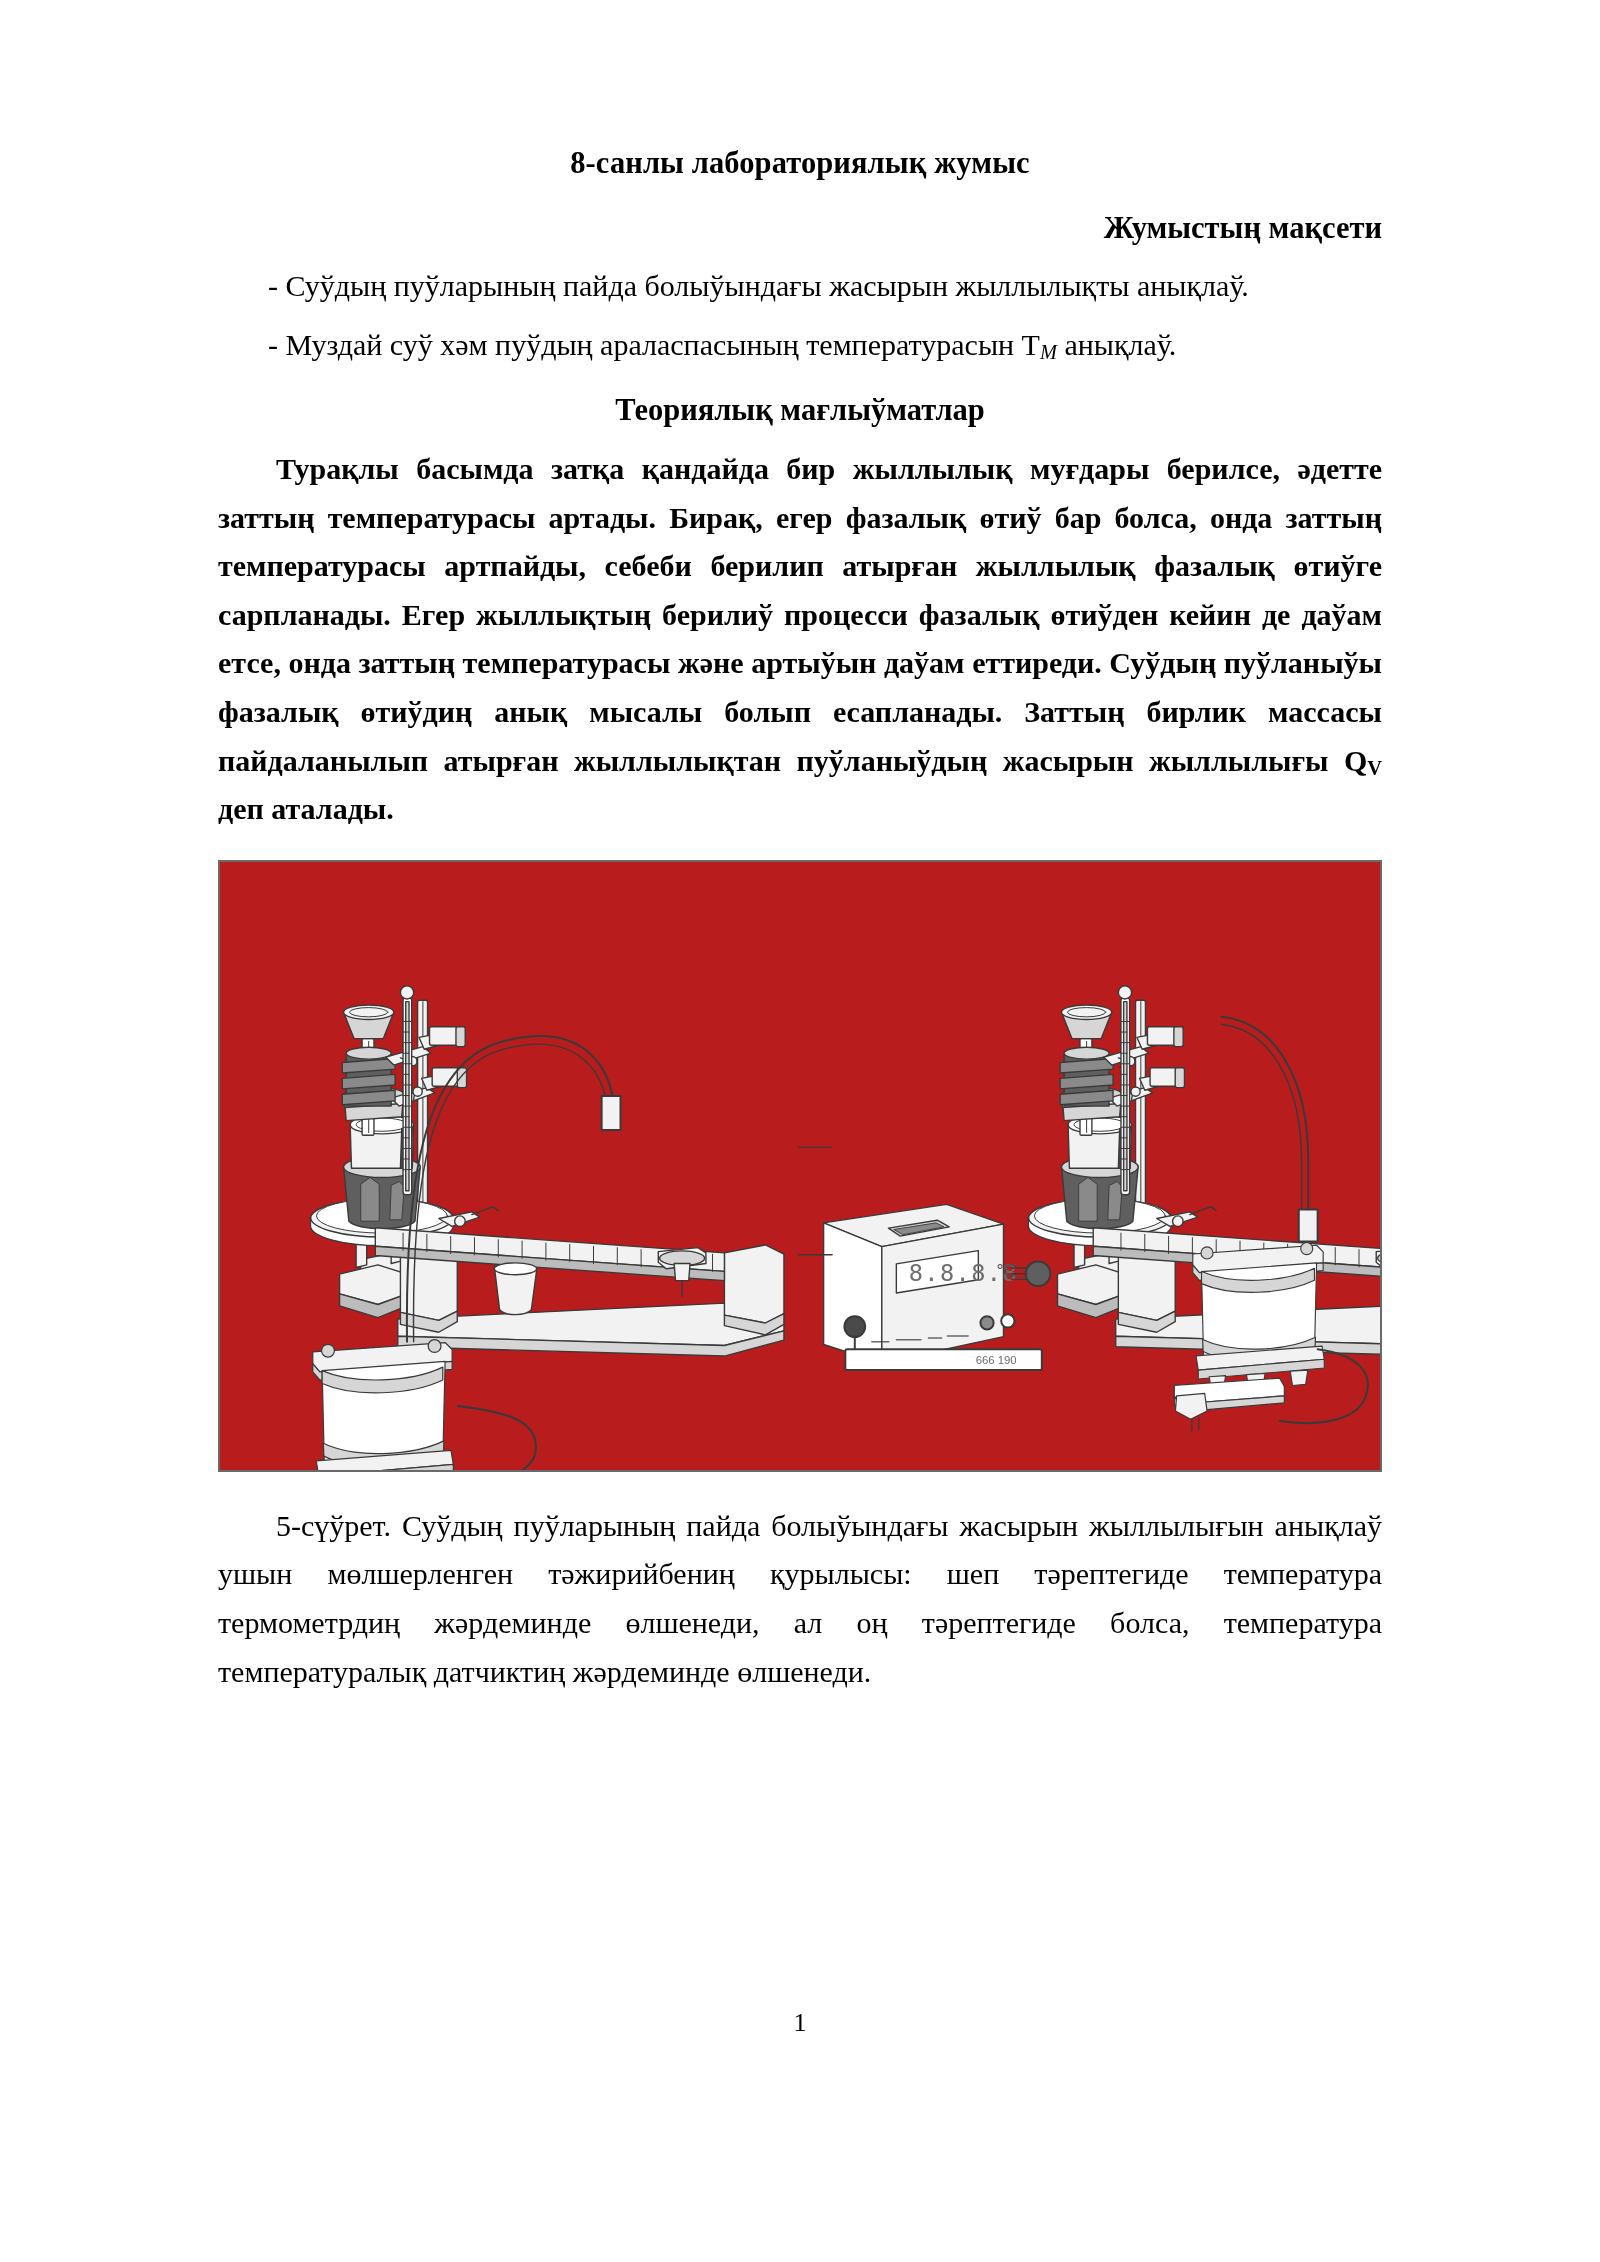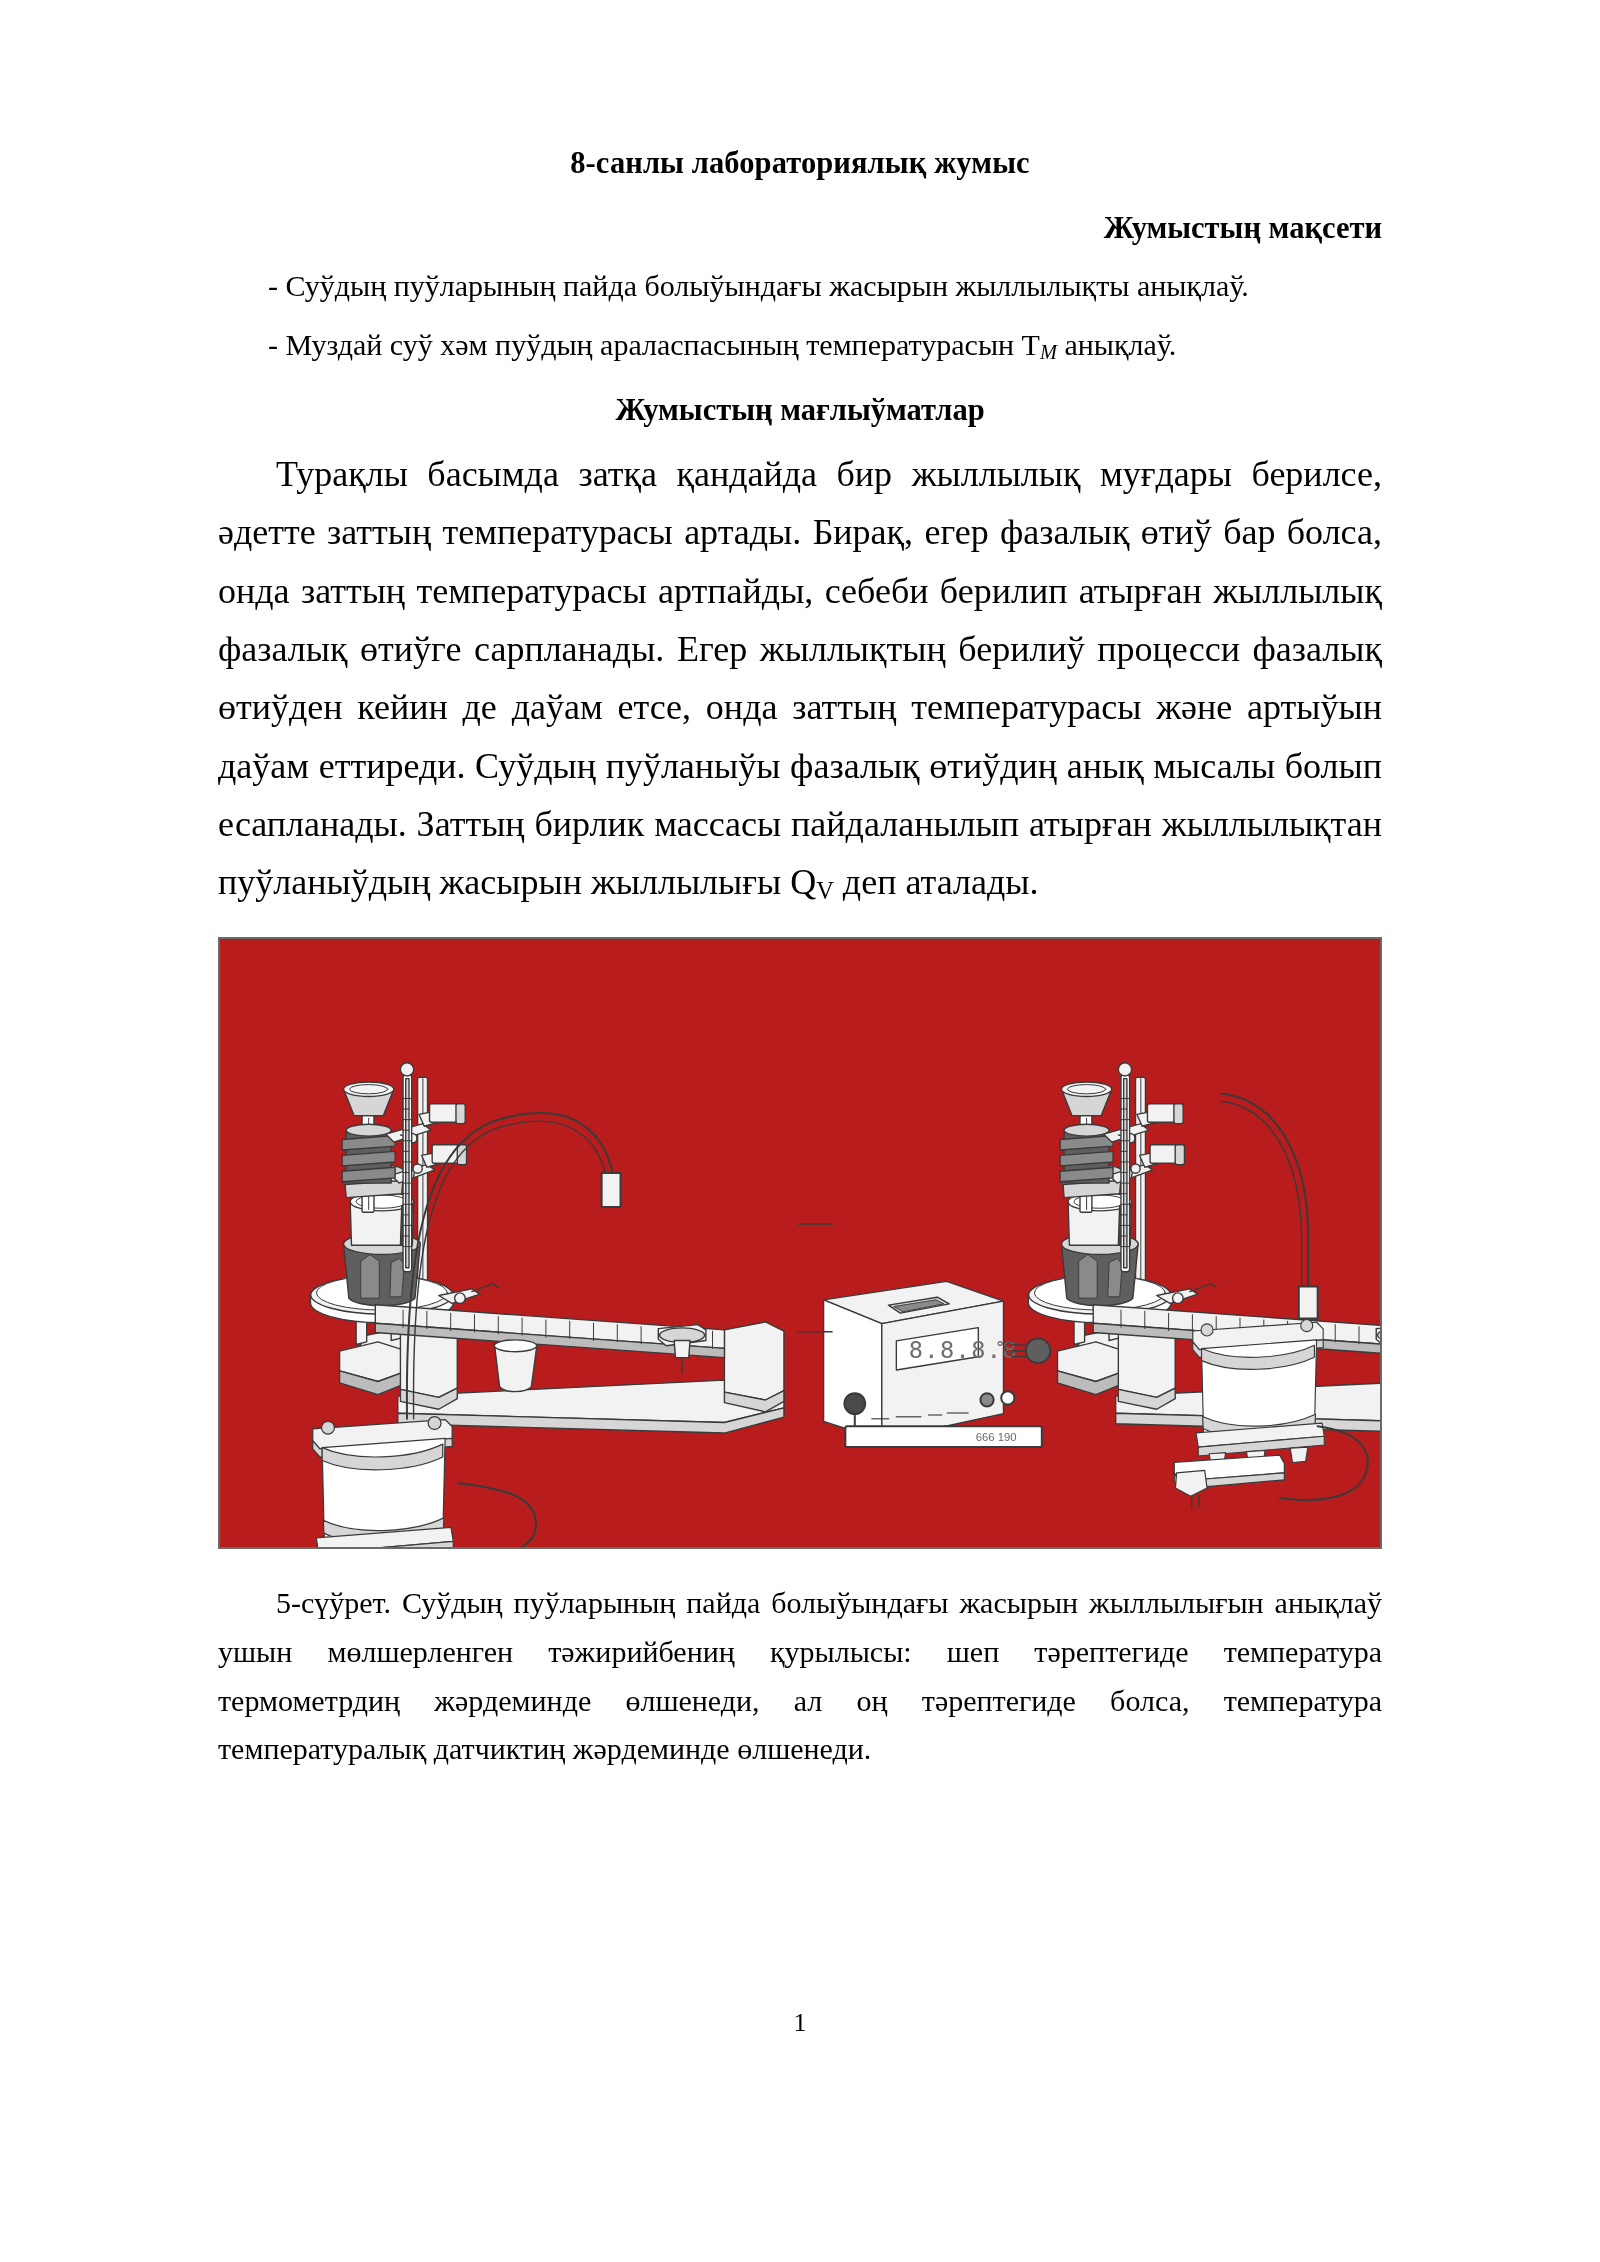--- a/index.html
+++ b/index.html
@@ -69,26 +69,27 @@
   .bullet {
     font-size: 30px;
     line-height: 1.62;
     text-align: justify;
     text-justify: inter-word;
     margin: 0 0 10px 0;
     text-indent: 50px;
   }
 
   .para {
-    font-size: 36px;
+    font-size: 30px;
     line-height: 1.62;
     text-align: justify;
     text-justify: inter-word;
     margin: 4px 0 6px 0;
     text-indent: 58px;
+    font-weight: bold;
   }
 
   .para.last-left, .bullet.last-left {
     text-align: justify;
   }
 
   sub.sub-italic {
     font-style: italic;
     font-size: 0.68em;
     vertical-align: -0.22em;
@@ -149,21 +150,21 @@
 
     <h1 class="doc-title">8-санлы лабораториялық жумыс</h1>
 
 
     <h3 class="section-heading-left">Жумыстың мақсети</h3>
 
     <p class="bullet last-left"><span>-  Суўдың пуўларының пайда болыўындағы жасырын жыллылықты анықлаў.</span></p>
 
     <p class="bullet"><span>-  Муздай суў хәм пуўдың араласпасының температурасын Т</span><sub class="sub-italic">М</sub><span> анықлаў.</span></p>
 
-    <h3 class="section-heading-center">Жумыстың мағлыўматлар</h3>
+    <h3 class="section-heading-center">Теориялық мағлыўматлар</h3>
 
     <p class="para"><span>Турақлы басымда затқа қандайда бир жыллылық муғдары берилсе, әдетте заттың температурасы артады. Бирақ,  егер фазалық өтиў бар болса, онда заттың температурасы артпайды, себеби берилип атырған жыллылық фазалық өтиўге сарпланады. Егер жыллықтың берилиў процесси фазалық өтиўден кейин де даўам етсе, онда заттың температурасы және артыўын даўам еттиреди. Суўдың пуўланыўы фазалық өтиўдиң анық мысалы болып есапланады. Заттың бирлик массасы пайдаланылып атырған жыллылықтан пуўланыўдың жасырын жыллылығы Q</span><sub class="sub-plain">V</sub><span> деп аталады.</span></p>
 
     <div class="figure-wrap">
       <div class="figure-frame">
         <svg viewBox="0 0 1228 612" xmlns="http://www.w3.org/2000/svg" aria-labelledby="figTitle">
           <title id="figTitle">Схема тәжирийбе қурылысы: шеп тәрепте термометр менен калориметр, оң тәрепте температуралық датчик пенен цифрлы өлшеўиш</title>
 
           <defs>
             <style>

